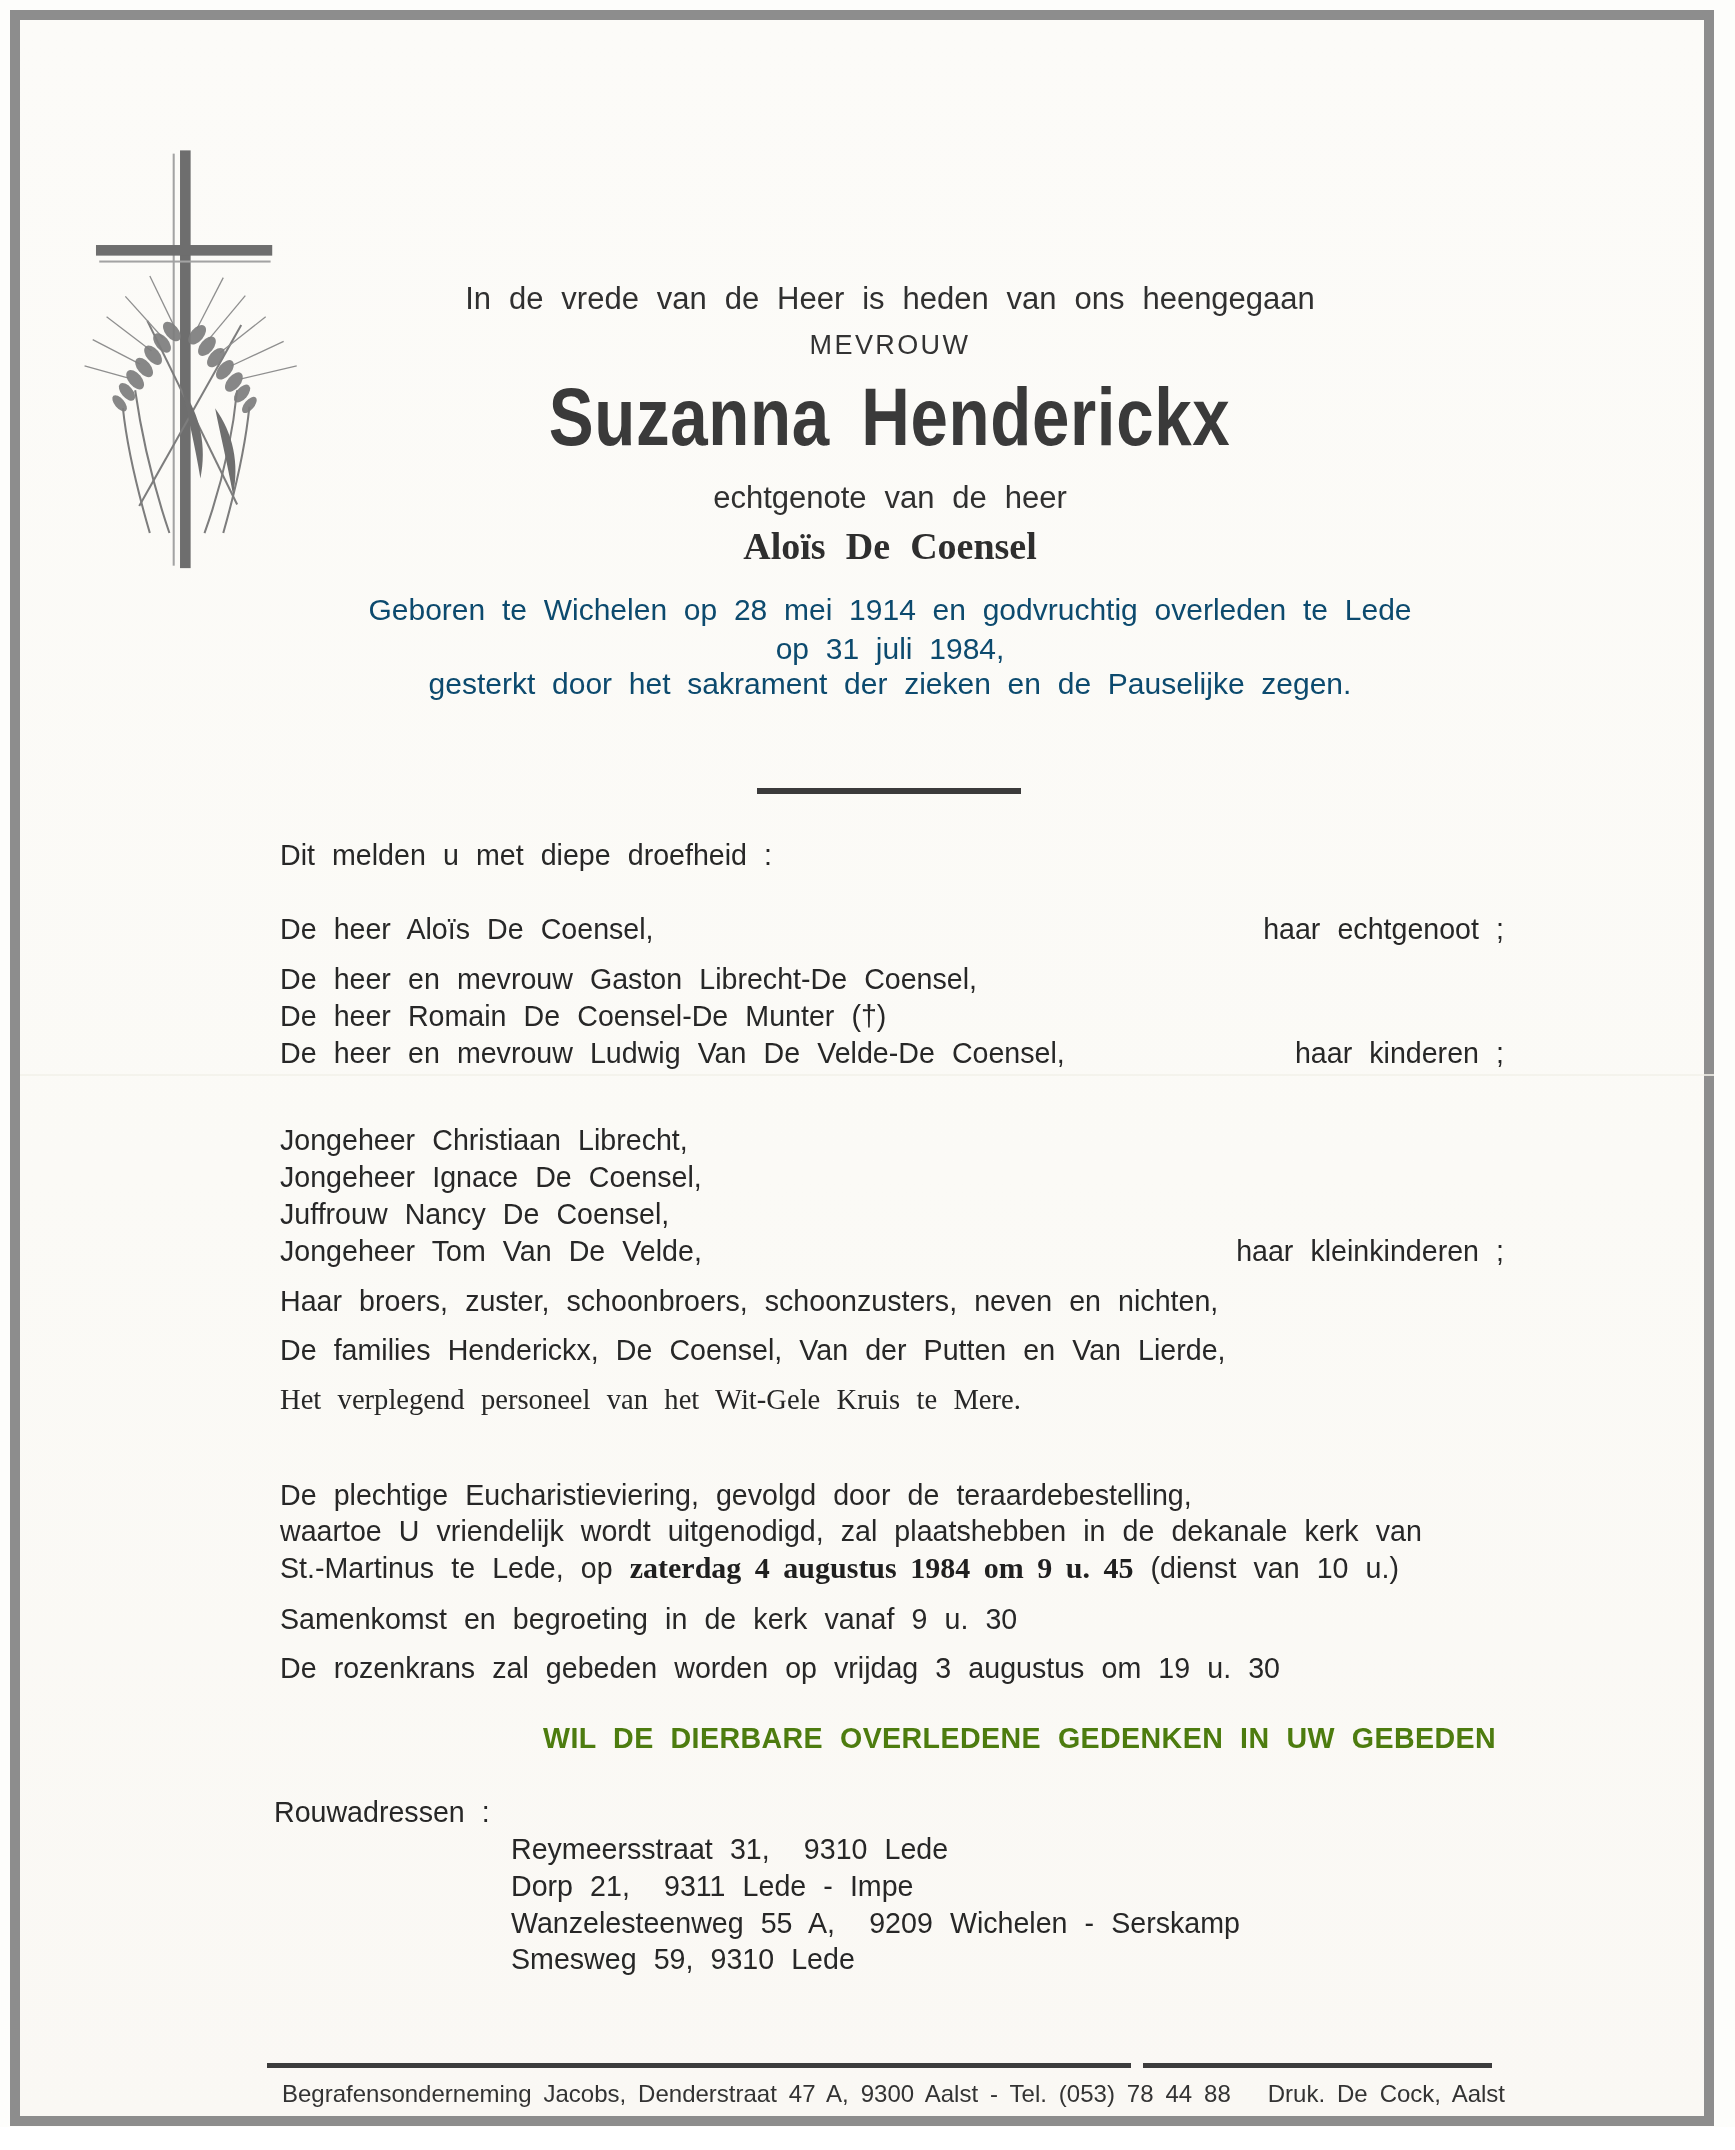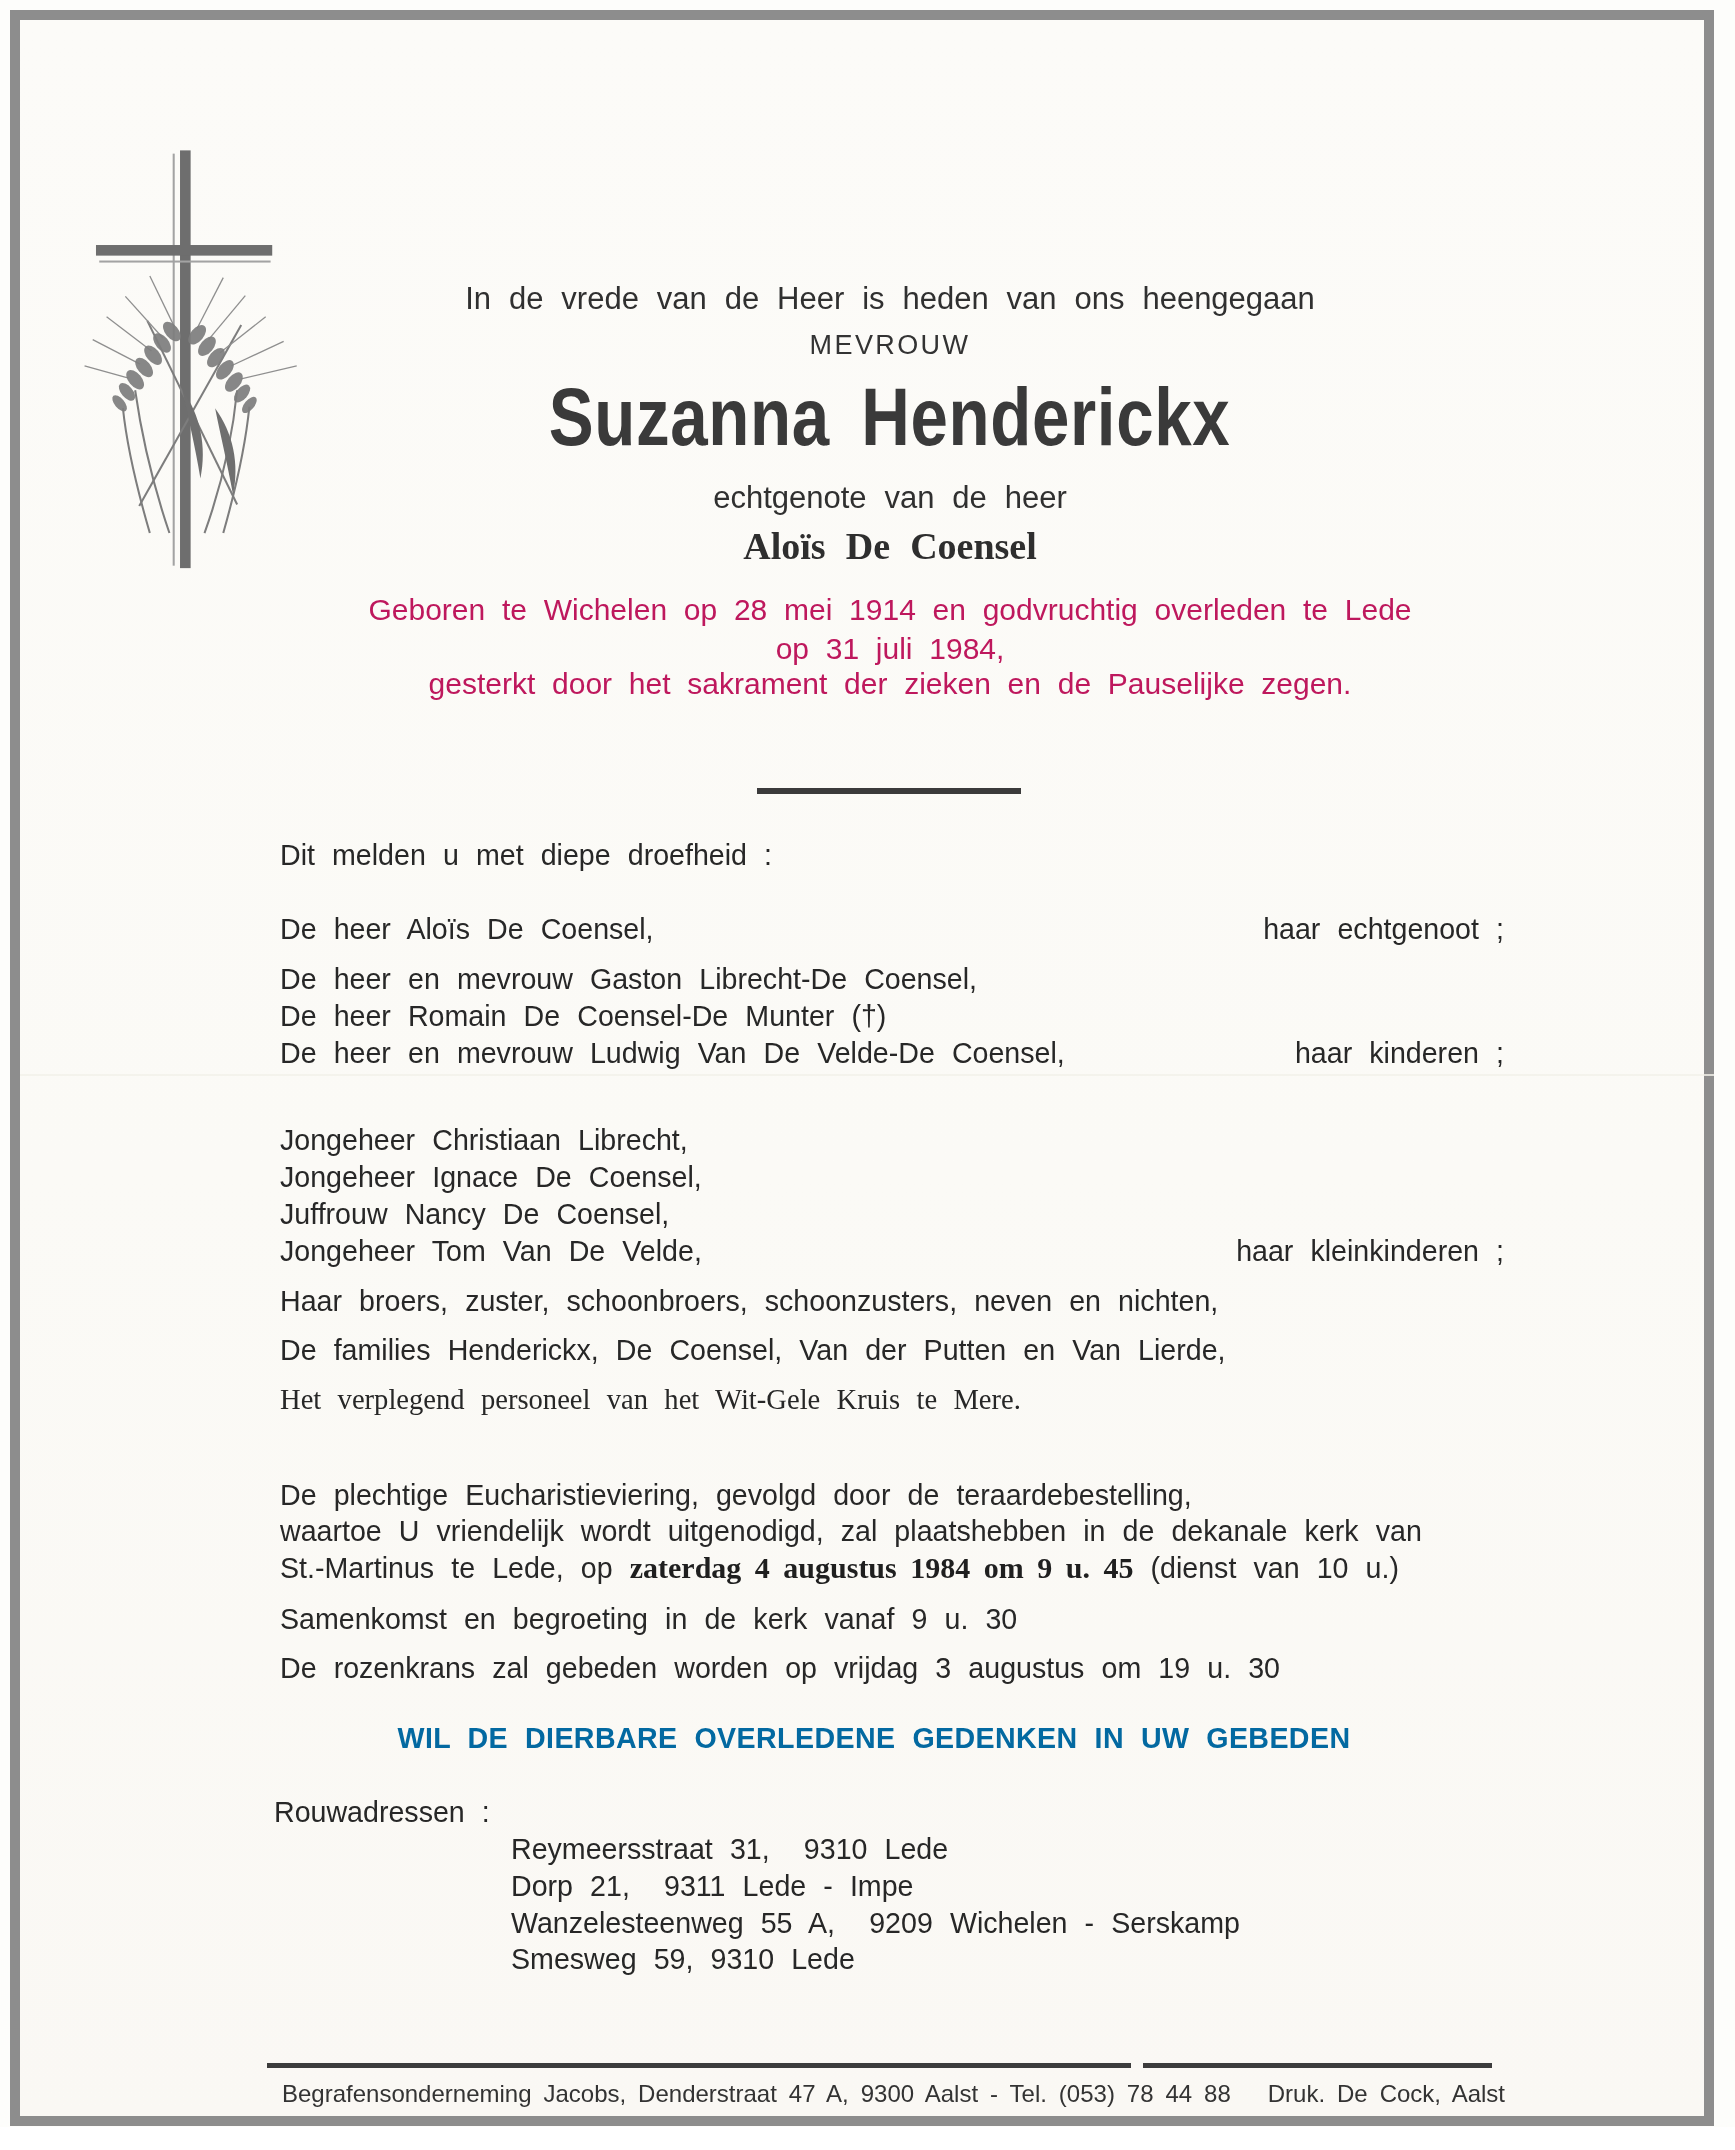--- a/index.html
+++ b/index.html
@@ -9,21 +9,21 @@
     font-family:"Liberation Sans", sans-serif;
     color:#262626;
   }
   .page{position:relative;width:1735px;height:2127px;background:#fdfdfb;overflow:hidden;}
   .frame{
     position:absolute;left:9.8px;top:9.8px;width:1704px;height:2116px;
     border:10.6px solid #8d8d8d;
     background:linear-gradient(180deg,#fcfbf8 0%,#fbfaf6 55%,#faf8f4 100%);
     box-sizing:border-box;
   }
-  .line{position:absolute;white-space:nowrap;color:#be185d;}
+  .line{position:absolute;white-space:nowrap;color:#0c4a6e;}
   .center{left:278px;width:1224px;text-align:center;}
   .row{left:280px;width:1224px;display:flex;justify-content:space-between;}
 
   
   .prelude{top:281px;font-size:31px;word-spacing:0.30em;color:#303030;}
   .honorific{top:330px;font-size:27px;letter-spacing:2.4px;word-spacing:0.2em;color:#333;}
   .name{top:374px;font-size:82px;font-weight:700;color:#3a3a3a;line-height:1.05;}
   .name .squeeze{display:inline-block;transform:scaleX(0.82);transform-origin:50% 50%;letter-spacing:0.8px;word-spacing:14.7px;}
   .spouse-intro{top:480px;font-size:31px;word-spacing:0.30em;color:#303030;}
   .spouse-name{top:524px;font-size:38px;font-family:"Liberation Serif",serif;font-weight:700;word-spacing:0.28em;color:#2e2e2e;}
@@ -38,21 +38,21 @@
   .intro{top:839px;}
   .r0{top:913px;} .r1{top:963px;} .r2{top:1000px;} .r3{top:1037px;}
   .r4{top:1087px;} .r5{top:1124px;} .r6{top:1161px;} .r7{top:1198px;} .r8{top:1235px;}
   .r9{top:1285px;} .r10{top:1334px;} .r11{top:1384px;font-family:Liberation Serif, serif;}
   .relation{text-align:right;}
 
   
   .s1{top:1479px;} .s2{top:1515px;} .s3{top:1551px;}
   .bold-serif{font-family:"Liberation Serif",serif;font-weight:700;font-size:30px;word-spacing:0.2em;color:#1f1f1f;}
   .gathering{top:1603px;} .rosary{top:1652px;}
-  .prayer{top:1722px;left:262px;width:1224px;text-align:center;font-size:28.6px;font-weight:700;word-spacing:0.30em;letter-spacing:0.4px;color:#0369a1;}
+  .prayer{top:1722px;left:272px;width:1224px;text-align:right;font-size:28.6px;font-weight:700;word-spacing:0.30em;letter-spacing:0.4px;color:#4d7c0f;}
 
   
   .rouwlabel{top:1796px;}
   .addr{left:511px;width:988px;}
   .a0{top:1833px;} .a1{top:1870px;} .a2{top:1907px;} .a3{top:1943px;}
 
   
   .rule-long{position:absolute;top:2063px;left:267px;width:864px;height:4.9px;background:#3c3c3c;}
   .rule-short{position:absolute;top:2063px;left:1143px;width:349px;height:4.9px;background:#3c3c3c;}
   .footer-row{position:absolute;top:2080px;left:282px;width:1223px;display:flex;justify-content:space-between;font-size:24px;word-spacing:0.22em;color:#333;}

